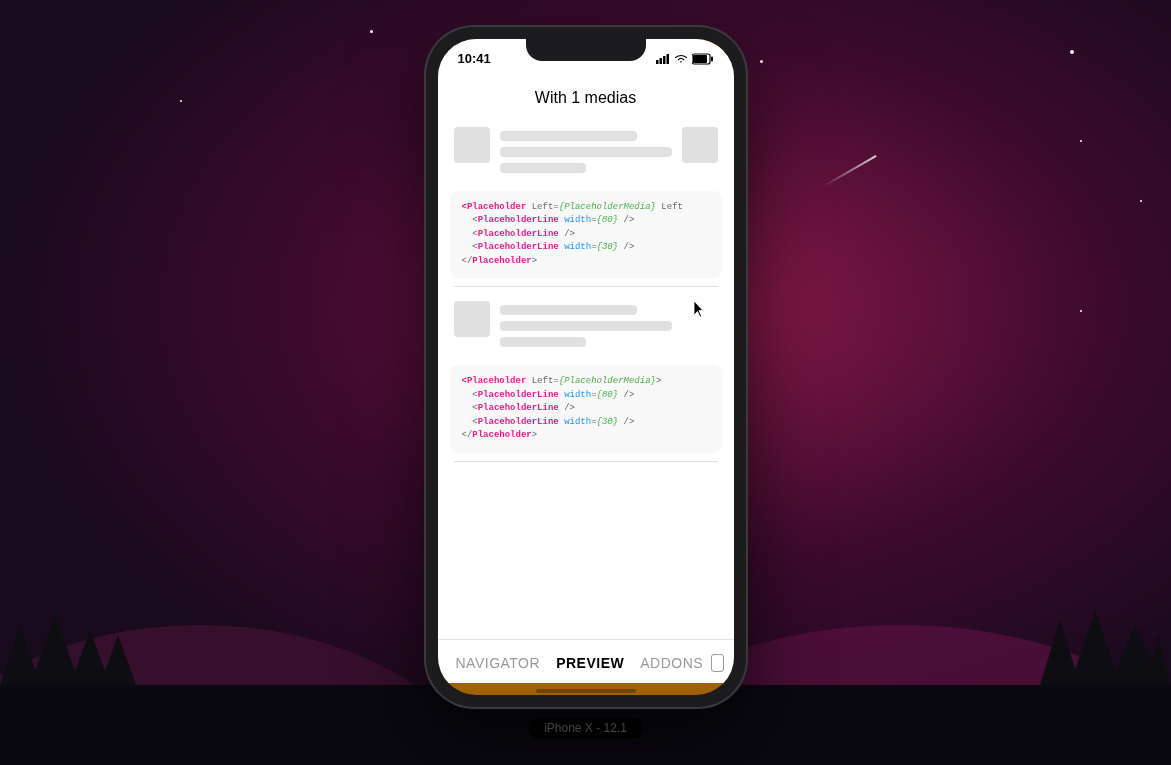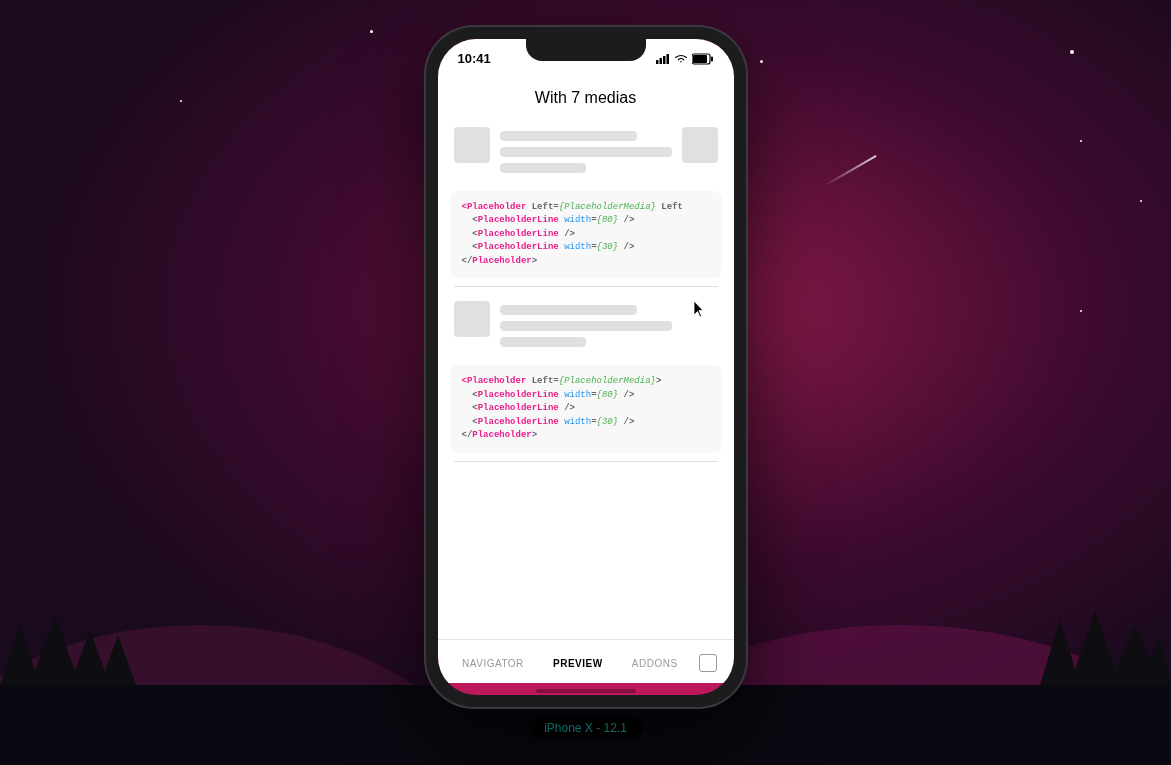--- a/index.html
+++ b/index.html
@@ -47,21 +47,21 @@
       background: #1c1c1e;
       border-radius: 48px;
       padding: 12px;
       box-shadow: 0 0 0 2px #3a3a3c, 0 30px 80px rgba(0,0,0,0.7);
       position: relative;
     }
 
     .phone-screen {
       width: 100%;
       height: 100%;
-      background: #be185d;
+      background: #a16207;
       border-radius: 38px;
       overflow: hidden;
       display: flex;
       flex-direction: column;
     }
 
     
     .status-bar {
       display: flex;
       justify-content: space-between;
@@ -168,21 +168,21 @@
       font-family: 'Courier New', monospace;
       font-size: 9px;
       line-height: 1.5;
     }
 
     .code-line { white-space: nowrap; overflow: hidden; }
 
     .c-pink { color: #e91e8c; font-weight: bold; }
     .c-blue { color: #2196f3; margin-top: 28px; }
     .c-green { color: #4caf50; font-style: italic; }
-    .c-gray { color: #666; font-weight: bold; }
+    .c-gray { color: #666; }
 
     
     .copy-btn {
       display: block;
       margin: 10px 16px;
       background: #2196f3;
       color: #fff;
       border: none;
       border-radius: 24px;
       padding: 12px;
@@ -205,21 +205,21 @@
       justify-content: space-around;
       align-items: center;
       padding: 8px 10px 4px;
       border-top: 1px solid #e5e5e5;
       background: #fff;
       flex-shrink: 0;
       height: 44px;
     }
 
     .tab-item {
-      font-size: 10px;
+      font-size: 14px;
       color: #999;
       font-weight: 500;
       letter-spacing: 0.5px;
       text-transform: uppercase;
       padding: 2px 8px;
       cursor: pointer;
     }
 
     .tab-item.active {
       color: #000;
@@ -240,21 +240,21 @@
       background: #000;
       border-radius: 2px;
       margin: 6px auto 2px;
       opacity: 0.3;
     }
 
     
     .phone-label {
       margin-top: 10px;
       background: rgba(0,0,0,0.7);
-      color: #14b8a6;
+      color: #737373;
       font-size: 12px;
       padding: 4px 16px;
       border-radius: 12px;
     }
 
     
     .meteor {
       position: absolute;
       width: 60px;
       height: 1.5px;
@@ -329,21 +329,21 @@
           <svg width="22" height="12" viewBox="0 0 22 12">
             <rect x="0" y="1" width="18" height="10" rx="2" stroke="#000" stroke-width="1.2" fill="none"></rect>
             <rect x="1" y="2" width="14" height="8" rx="1" fill="#000"></rect>
             <rect x="19" y="3.5" width="2" height="5" rx="1" fill="#000"></rect>
           </svg>
         </div>
       </div>
 
       <div class="screen-content">
 
-        <div class="section-title">With 7 medias</div>
+        <div class="section-title">With 1 medias</div>
 
         <div class="placeholder-preview">
           <div class="ph-square"></div>
           <div class="ph-lines">
             <div class="ph-line w80"></div>
             <div class="ph-line w100"></div>
             <div class="ph-line w50"></div>
           </div>
           <div class="ph-square-right"></div>
         </div>

